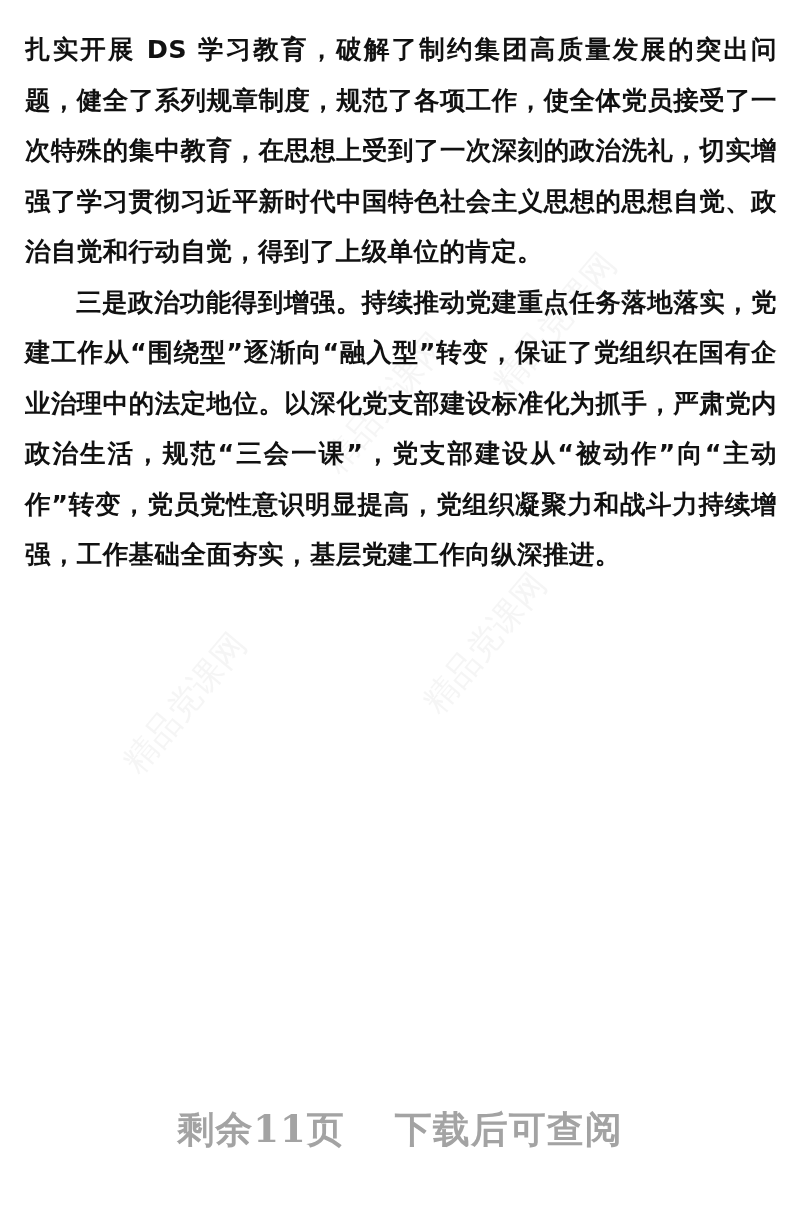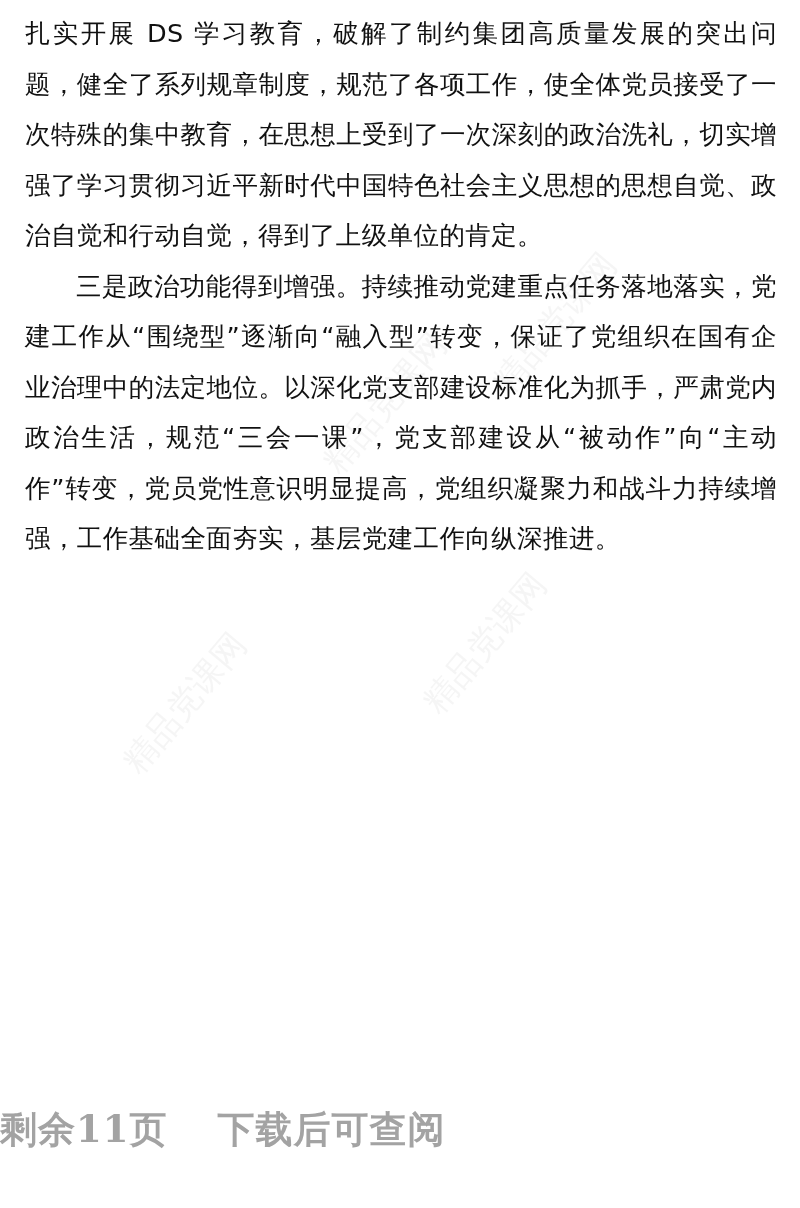--- a/index.html
+++ b/index.html
@@ -1,21 +1,21 @@
 <!DOCTYPE html>
 <html><head>
 <meta charset="utf-8">
 <style>
   html, body { margin: 0; padding: 0; background: #ffffff; }
   body { width: 800px; height: 1208px; position: relative; overflow: hidden; font-family: "DejaVu Sans", sans-serif; color: #111; }
-  .page { position: absolute; left: 25px; top: 8px; width: 752px; }
+  .page { position: absolute; left: 25px; top: 24px; width: 752px; font-weight: bold; }
   .para { margin: 0; font-size: 25.5px; line-height: 50.5px; text-align: justify; text-align-last: left; letter-spacing: 0.4px; }
   .para.indent { text-indent: 51px; }
   .watermark { position: absolute; font-size: 34px; color: rgba(200,200,200,0.18); transform: rotate(-50deg); white-space: nowrap; pointer-events: none; }
-  .footer-notice { position: absolute; left: 0; width: 800px; top: 1105px; text-align: left; font-family: "DejaVu Serif", serif; font-weight: bold; font-size: 37px; color: #a3a3a3; letter-spacing: 1px; }
+  .footer-notice { position: absolute; left: 0; width: 800px; top: 1105px; text-align: center; font-family: "DejaVu Serif", serif; font-weight: bold; font-size: 37px; color: #a3a3a3; letter-spacing: 1px; }
   .footer-notice span { display: inline-block; }
   .gap { width: 50px; }
 </style>
 </head>
 <body>
 
 <div class="watermark" style="left:300px; top:380px;">精品党课网</div>
 <div class="watermark" style="left:470px; top:300px;">精品党课网</div>
 <div class="watermark" style="left:100px; top:680px;">精品党课网</div>
 <div class="watermark" style="left:400px; top:620px;">精品党课网</div>

